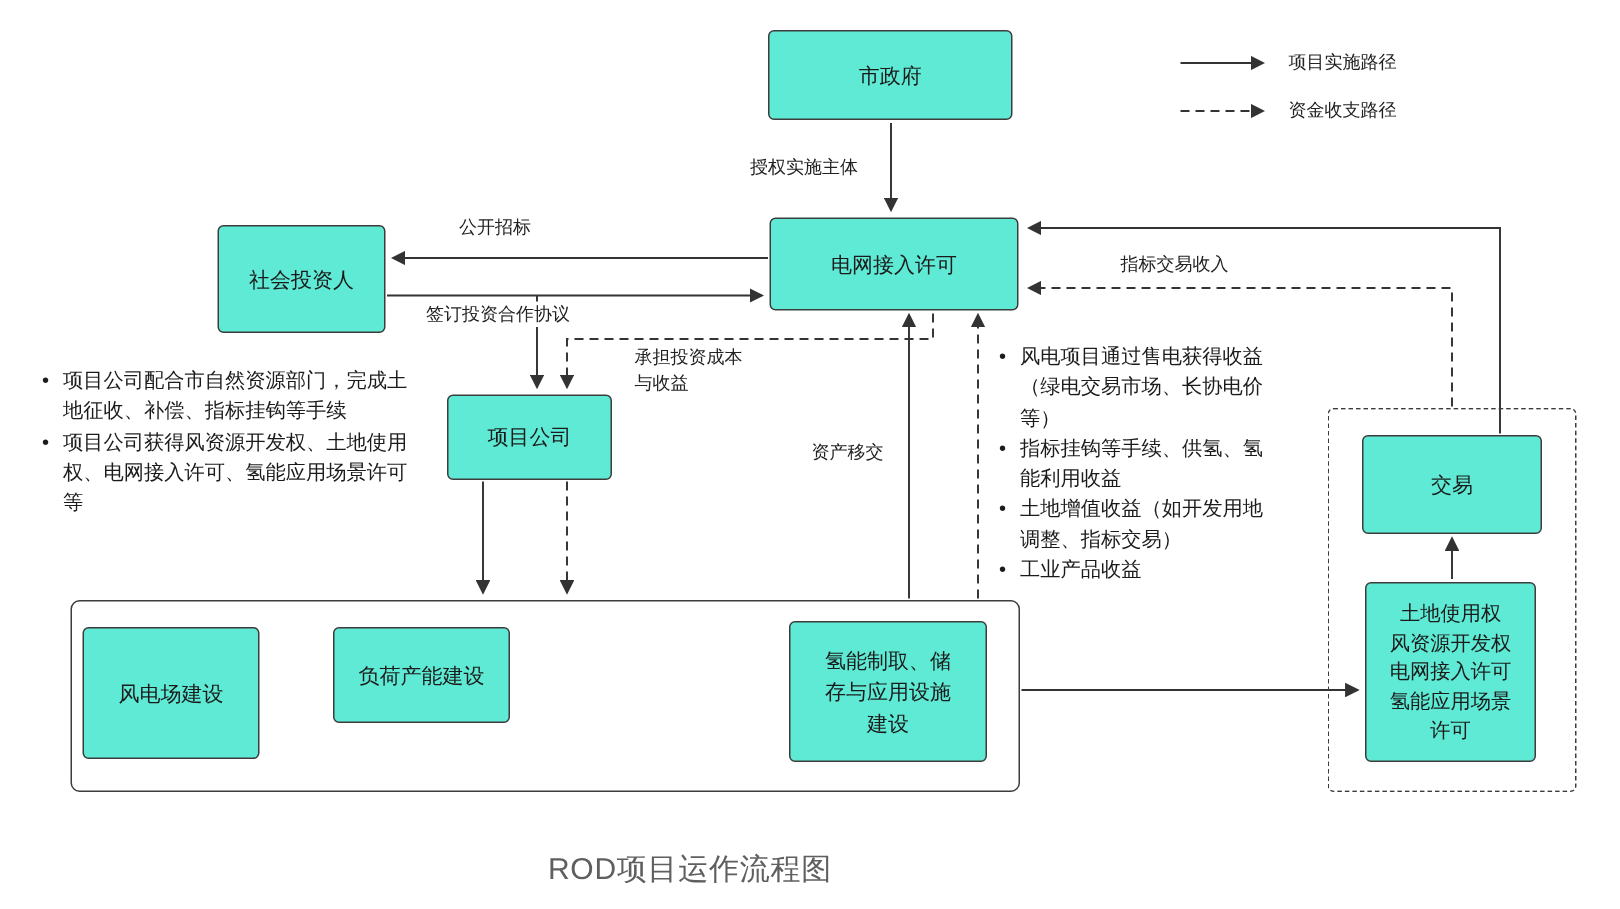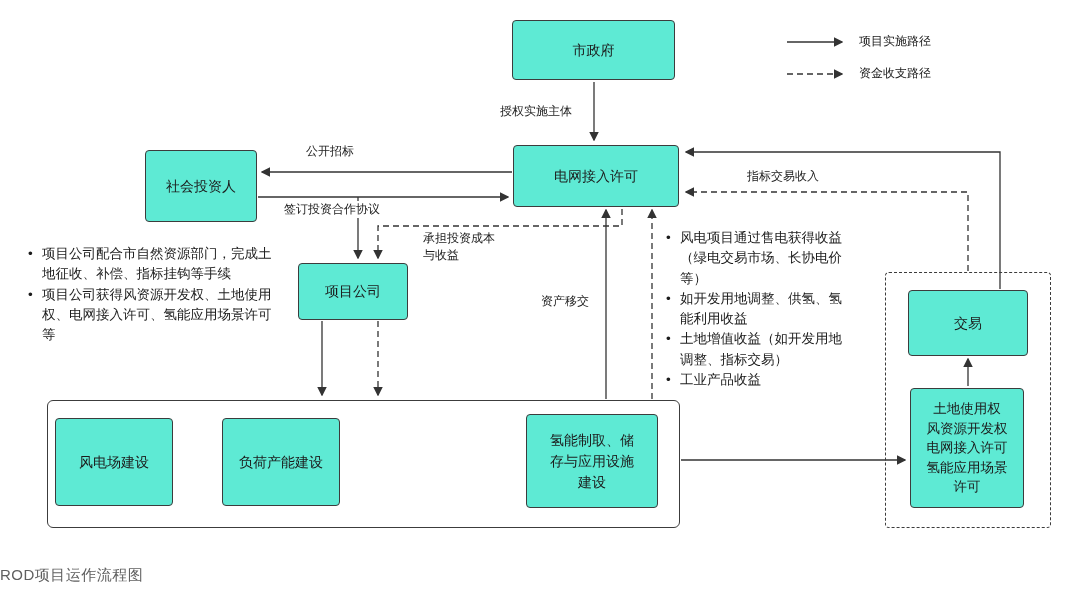--- a/index.html
+++ b/index.html
@@ -23,22 +23,22 @@
     position:absolute;font-size:12px;line-height:1.45;color:#222;background:#fff;
     padding:0 3px;z-index:3;white-space:nowrap;
   }
   .edge-label.wrap{white-space:normal;}
   .note{position:absolute;font-size:13.5px;line-height:1.5;color:#1b1b1b;z-index:2;}
   .note-item{display:flex;}
   .note-bullet{flex:0 0 14px;}
   .note-text{flex:1;}
   .permits{flex-direction:column;font-size:13.5px;line-height:1.45;padding:8px 12px;}
   .caption{
-    position:absolute;left:0;top:566px;width:920px;
-    font-size:15px;color:#5f5f5f;z-index:2;letter-spacing:0.5px;
+    position:absolute;left:0;top:566px;width:920px;text-align:center;
+    font-size:20px;color:#5f5f5f;z-index:2;letter-spacing:0.5px;
   }
 </style>
 </head>
 <body>
 
 <div class="canvas">
 
   <svg class="edges" width="1080" height="606" viewBox="0 0 1080 606">
     <defs>
       <marker id="arw" viewBox="0 0 10 10" refX="8.5" refY="5" markerWidth="7.5" markerHeight="7.5" orient="auto-start-reverse">
@@ -67,21 +67,21 @@
   <div class="edge-label" style="left:856px;top:33px;background:transparent;">项目实施路径</div>
   <div class="edge-label" style="left:856px;top:65px;background:transparent;">资金收支路径</div>
 
   <div class="node" style="left:512px;top:20px;width:163px;height:60px;">市政府</div>
   <div class="node" style="left:513px;top:145px;width:166px;height:62px;">电网接入许可</div>
   <div class="node" style="left:145px;top:150px;width:112px;height:72px;">社会投资人</div>
   <div class="node" style="left:298px;top:263px;width:110px;height:57px;">项目公司</div>
 
   <div class="container-box" style="left:47px;top:400px;width:633px;height:128px;"></div>
   <div class="node" style="left:55px;top:418px;width:118px;height:88px;">风电场建设</div>
-  <div class="node" style="left:222px;top:418px;width:118px;height:88px;text-align:center;">负荷产能建设</div>
+  <div class="node" style="left:222px;top:418px;width:118px;height:64px;text-align:center;">负荷产能建设</div>
   <div class="node" style="left:526px;top:414px;width:132px;height:94px;padding:16px 18px;">氢能制取、储存与应用设施建设</div>
 
   <div class="container-box dashed" style="left:885px;top:272px;width:166px;height:256px;"></div>
   <div class="node permits" style="left:910px;top:388px;width:114px;height:120px;">
     <div>土地使用权</div>
     <div>风资源开发权</div>
     <div>电网接入许可</div>
     <div>氢能应用场景许可</div>
   </div>
   <div class="node" style="left:908px;top:290px;width:120px;height:66px;">交易</div>
@@ -104,21 +104,21 @@
     </div>
   </div>
 
   <div class="note" style="left:666px;top:228px;width:180px;">
     <div class="note-item">
       <span class="note-bullet">•</span>
       <span class="note-text">风电项目通过售电获得收益（绿电交易市场、长协电价等）</span>
     </div>
     <div class="note-item">
       <span class="note-bullet">•</span>
-      <span class="note-text">如开发用地调整、供氢、氢能利用收益</span>
+      <span class="note-text">指标挂钩等手续、供氢、氢能利用收益</span>
     </div>
     <div class="note-item">
       <span class="note-bullet">•</span>
       <span class="note-text">土地增值收益（如开发用地调整、指标交易）</span>
     </div>
     <div class="note-item">
       <span class="note-bullet">•</span>
       <span class="note-text">工业产品收益</span>
     </div>
   </div>

